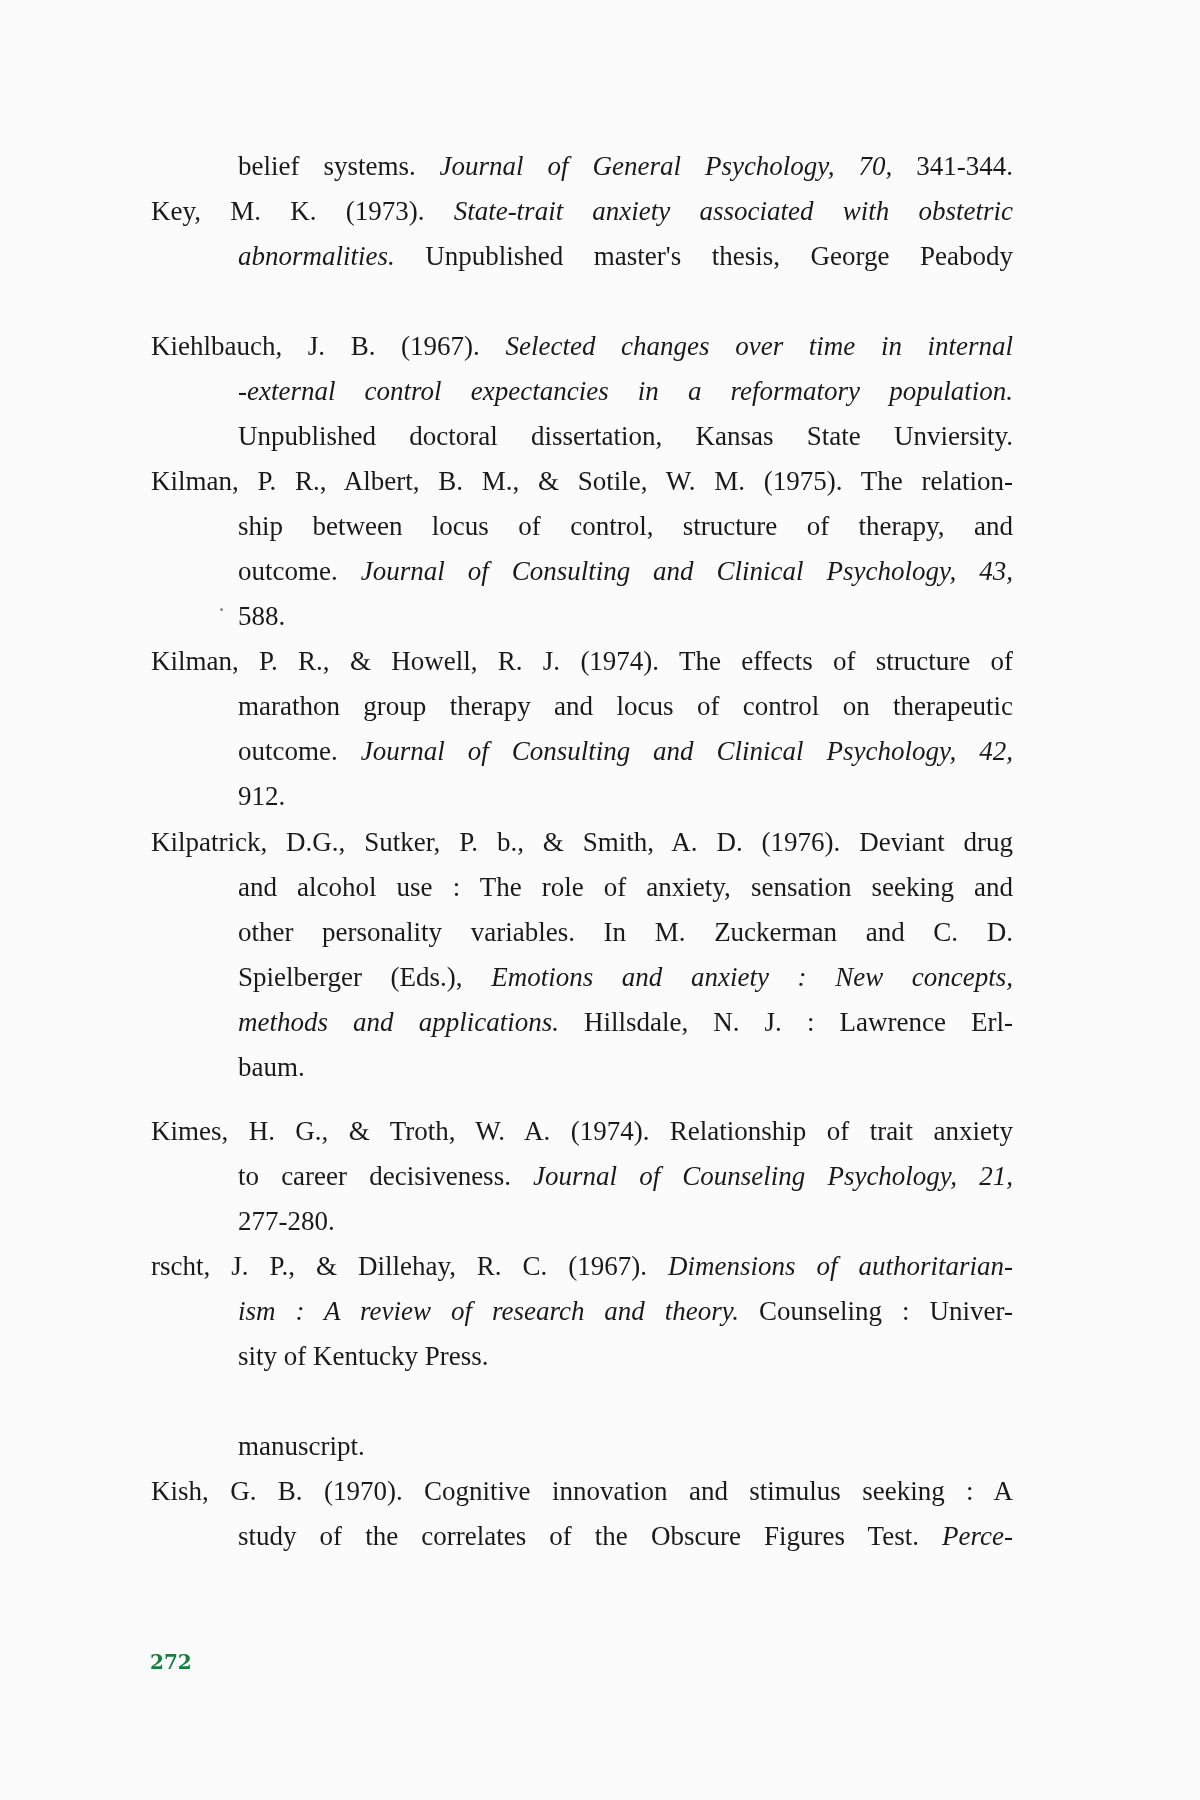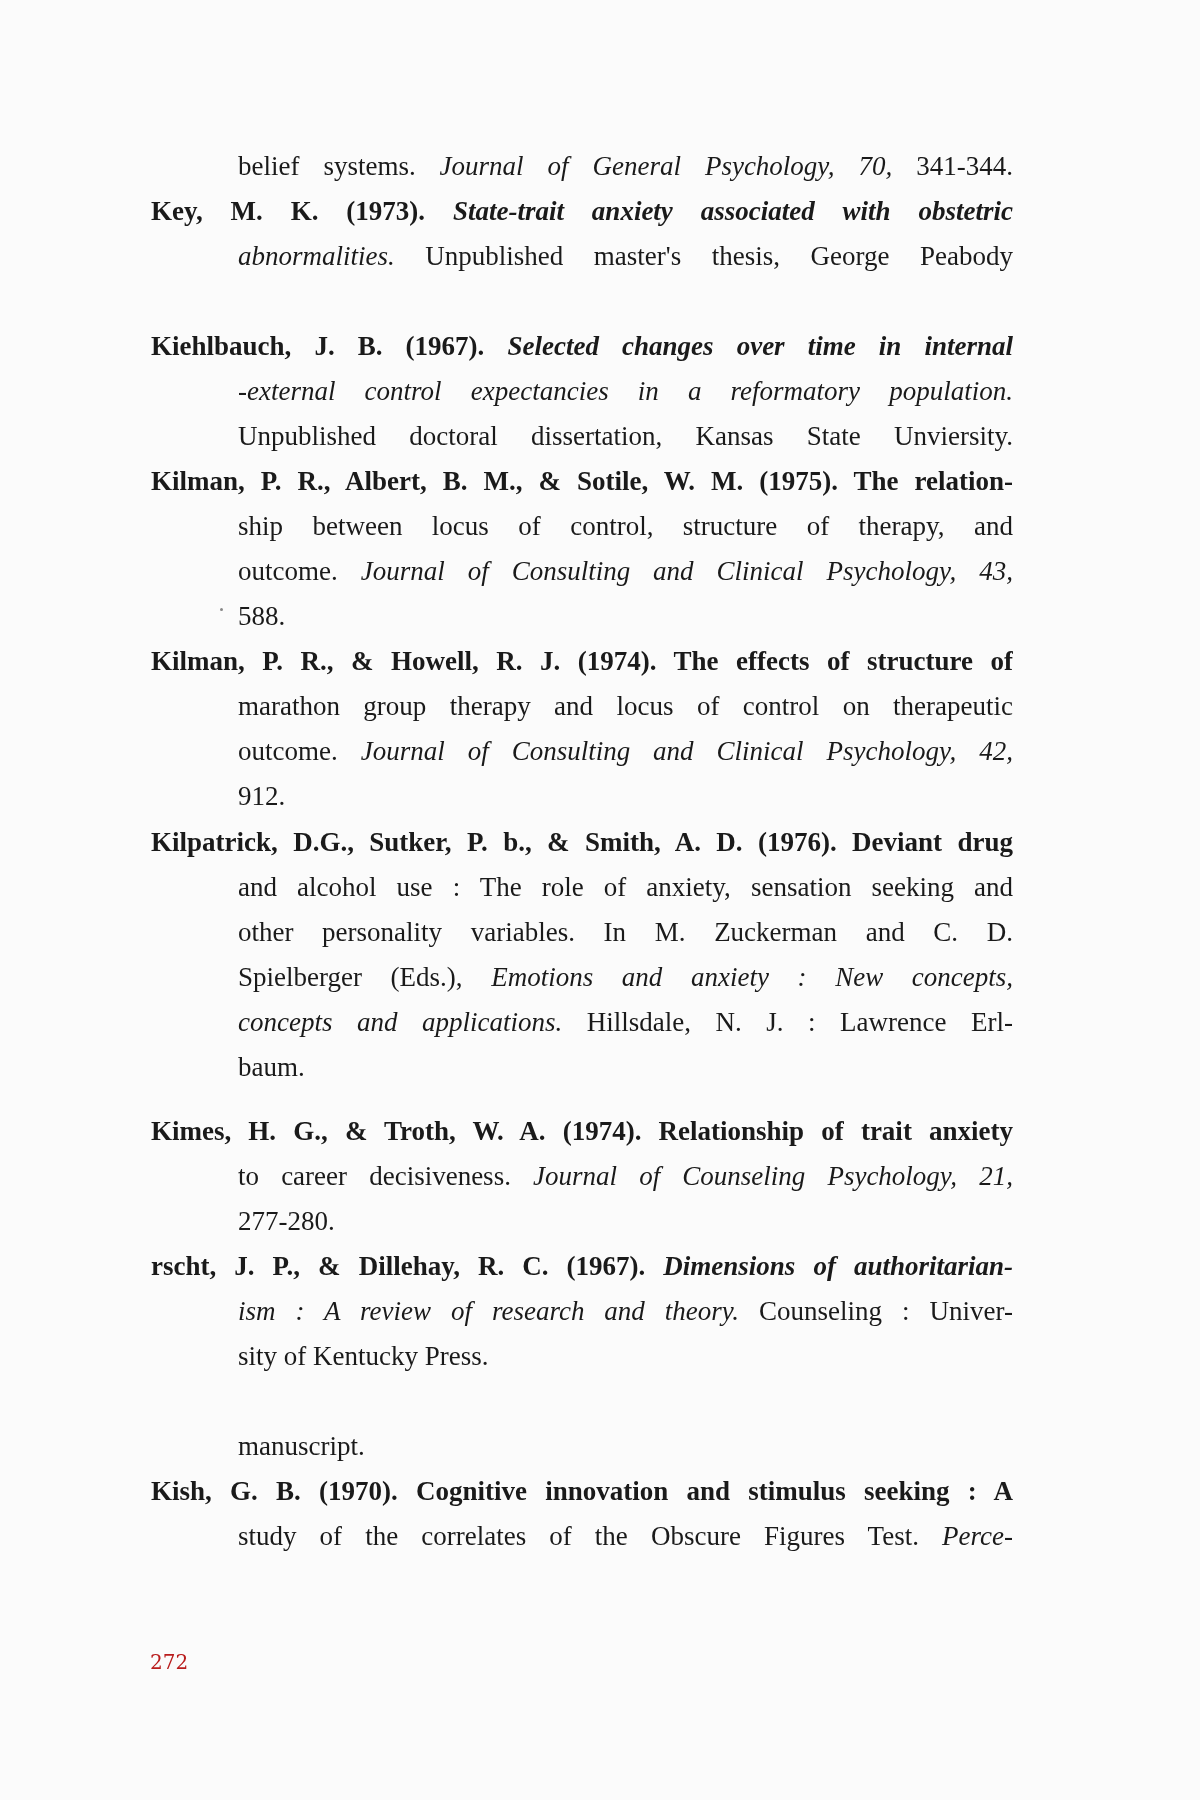--- a/index.html
+++ b/index.html
@@ -19,29 +19,29 @@
       white-space: nowrap;
     }
     .just {
       text-align: justify;
       text-align-last: justify;
       white-space: normal;
       height: 40px;
       overflow: hidden;
     }
     .hang { left: 238px; width: 775px; }
-    .lead { left: 151px; width: 862px; font-weight: bold; }
+    .lead { left: 151px; width: 862px; }
     i { font-style: italic; }
     .page-number {
       position: absolute;
       left: 150px; top: 1634px;
       font-size: 20px;
-      font-weight: normal;
+      font-weight: bold;
       font-family: "DejaVu Serif", serif;
-      color: #b91c1c;
+      color: #15803d;
     }
     .stray-mark {
       position: absolute; width: 3px; height: 3px; background: #888; border-radius: 50%;
     }
   </style>
 </head>
 <body>
 
 <div class="page">
 
@@ -62,21 +62,21 @@
 
   <div class="line just lead" style="top:625px"><span>Kilman, P. R., &amp; Howell, R. J. (1974). The effects of structure of</span></div>
   <div class="line just hang" style="top:670px"><span>marathon group therapy and locus of control on therapeutic</span></div>
   <div class="line just hang" style="top:715px"><span>outcome. </span><i>Journal of Consulting and Clinical Psychology, 42,</i></div>
   <div class="line hang" style="top:760px"><span>912.</span></div>
 
   <div class="line just lead" style="top:806px"><span>Kilpatrick, D.G., Sutker, P. b., &amp; Smith, A. D. (1976). Deviant drug</span></div>
   <div class="line just hang" style="top:851px"><span>and alcohol use : The role of anxiety, sensation seeking and</span></div>
   <div class="line just hang" style="top:941px"><span>Spielberger (Eds.), </span><i>Emotions and anxiety : New concepts,</i></div>
   <div class="line just hang" style="top:896px"><span>other personality variables. In M. Zuckerman and C. D.</span></div>
-  <div class="line just hang" style="top:986px"><i>concepts and applications.</i><span> Hillsdale, N. J. : Lawrence Erl-</span></div>
+  <div class="line just hang" style="top:986px"><i>methods and applications.</i><span> Hillsdale, N. J. : Lawrence Erl-</span></div>
   <div class="line hang" style="top:1031px"><span>baum.</span></div>
 
   <div class="line just lead" style="top:1095px"><span>Kimes, H. G., &amp; Troth, W. A. (1974). Relationship of trait anxiety</span></div>
   <div class="line just hang" style="top:1140px"><span>to career decisiveness. </span><i>Journal of Counseling Psychology, 21,</i></div>
   <div class="line hang" style="top:1185px"><span>277-280.</span></div>
 
   <div class="line just lead" style="top:1230px"><span>rscht, J. P., &amp; Dillehay, R. C. (1967). </span><i>Dimensions of authoritarian-</i></div>
   <div class="line just hang" style="top:1275px"><i>ism : A review of research and theory.</i><span> Counseling : Univer-</span></div>
   <div class="line hang" style="top:1320px"><span>sity of Kentucky Press.</span></div>
 

